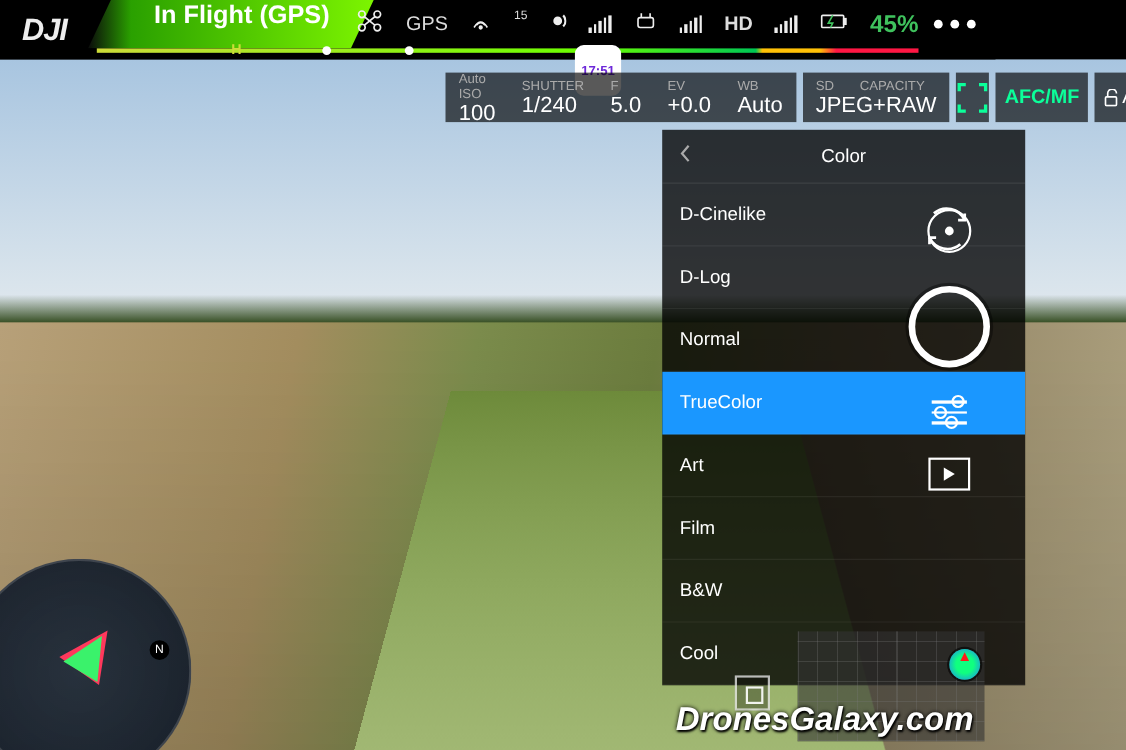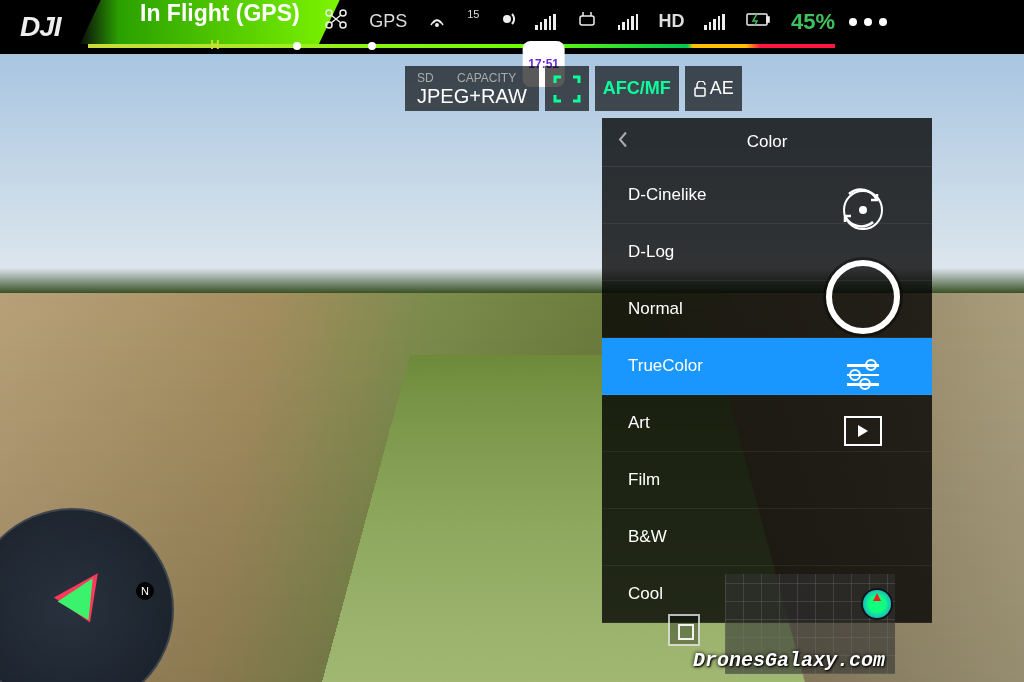--- a/index.html
+++ b/index.html
@@ -175,21 +175,21 @@
     font-size: 17px;
   }
   .menu-back {
     position: absolute;
     left: 14px; top: 50%; transform: translateY(-50%);
     color: #aaa; font-size: 18px; cursor: pointer;
   }
   .menu-item {
     height: 56px;
     display: flex; align-items: center;
-    padding-left: 26px;
+    padding-left: 16px;
     font-size: 17px;
     border-bottom: 1px solid rgba(255,255,255,0.06);
     cursor: pointer;
   }
   .menu-item.selected {
     background: #1a97ff;
   }
 
   
   .right-rail {
@@ -312,24 +312,24 @@
     width: 28px; height: 28px;
     border-radius: 50%;
     background: radial-gradient(circle, #10ff7f 40%, #1e7dff 100%);
     box-shadow: 0 0 0 2px rgba(0,0,0,0.6);
   }
   .compass::after{content:"";position:absolute;top:3px;left:50%;transform:translateX(-50%);border-left:4px solid transparent;border-right:4px solid transparent;border-bottom:8px solid #ff1a1a;}
 
   .watermark {
     position: absolute;
     right: 20px; bottom: 10px;
-    font-family: Liberation Mono, monospace;
+    font-family: Liberation Sans, sans-serif;
     font-style: italic;
     font-weight: 700;
-    font-size: 20px;
+    font-size: 30px;
     color: #fff;
     text-shadow: 0 0 4px #000, 1px 1px 2px #000;
     z-index: 5;
   }
 </style>
 </head>
 <body>
 
 <div class="bg">
   <div class="sky"></div>
@@ -421,20 +421,42 @@
       <div class="tl-H">H</div>
       <div class="tl-dot" style="left:28%"></div>
       <div class="tl-dot" style="left:38%"></div>
       <div class="tl-time-badge">17:51</div>
     </div>
   </div>
 
   <div class="cam-bar">
     <div class="cam-group">
       <div class="cam-param">
+        <span>Auto ISO</span>
+        <span class="val">100</span>
+      </div>
+      <div class="cam-param">
+        <span>SHUTTER</span>
+        <span class="val">1/240</span>
+      </div>
+      <div class="cam-param">
+        <span>F</span>
+        <span class="val">5.0</span>
+      </div>
+      <div class="cam-param">
+        <span>EV</span>
+        <span class="val">+0.0</span>
+      </div>
+      <div class="cam-param">
+        <span>WB</span>
+        <span class="val">Auto</span>
+      </div>
+    </div>
+    <div class="cam-group">
+      <div class="cam-param">
         <span><span>SD</span>&nbsp;&nbsp;&nbsp;&nbsp;&nbsp;&nbsp;&nbsp;<span>CAPACITY</span></span>
         <span class="val">JPEG+RAW</span>
       </div>
     </div>
     <div class="cam-focus-box">
       <svg width="30" height="30" viewBox="0 0 30 30" stroke="#0bff9a" stroke-width="3" fill="none">
         <path d="M3 9 V3 H9 M21 3 H27 V9 M27 21 V27 H21 M9 27 H3 V21"></path>
       </svg>
     </div>
     <div class="cam-focus-box" style="width:auto;padding:0 8px;">

